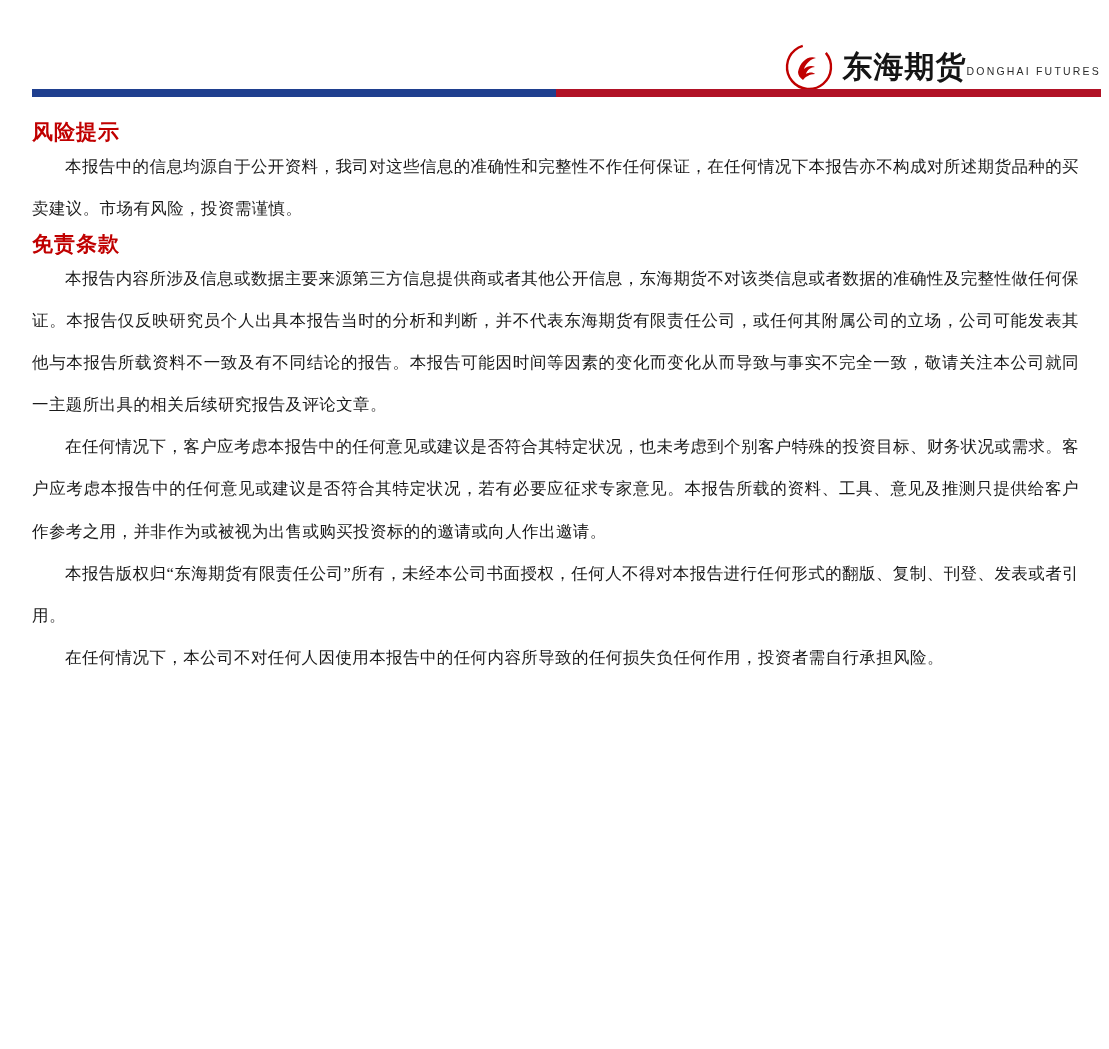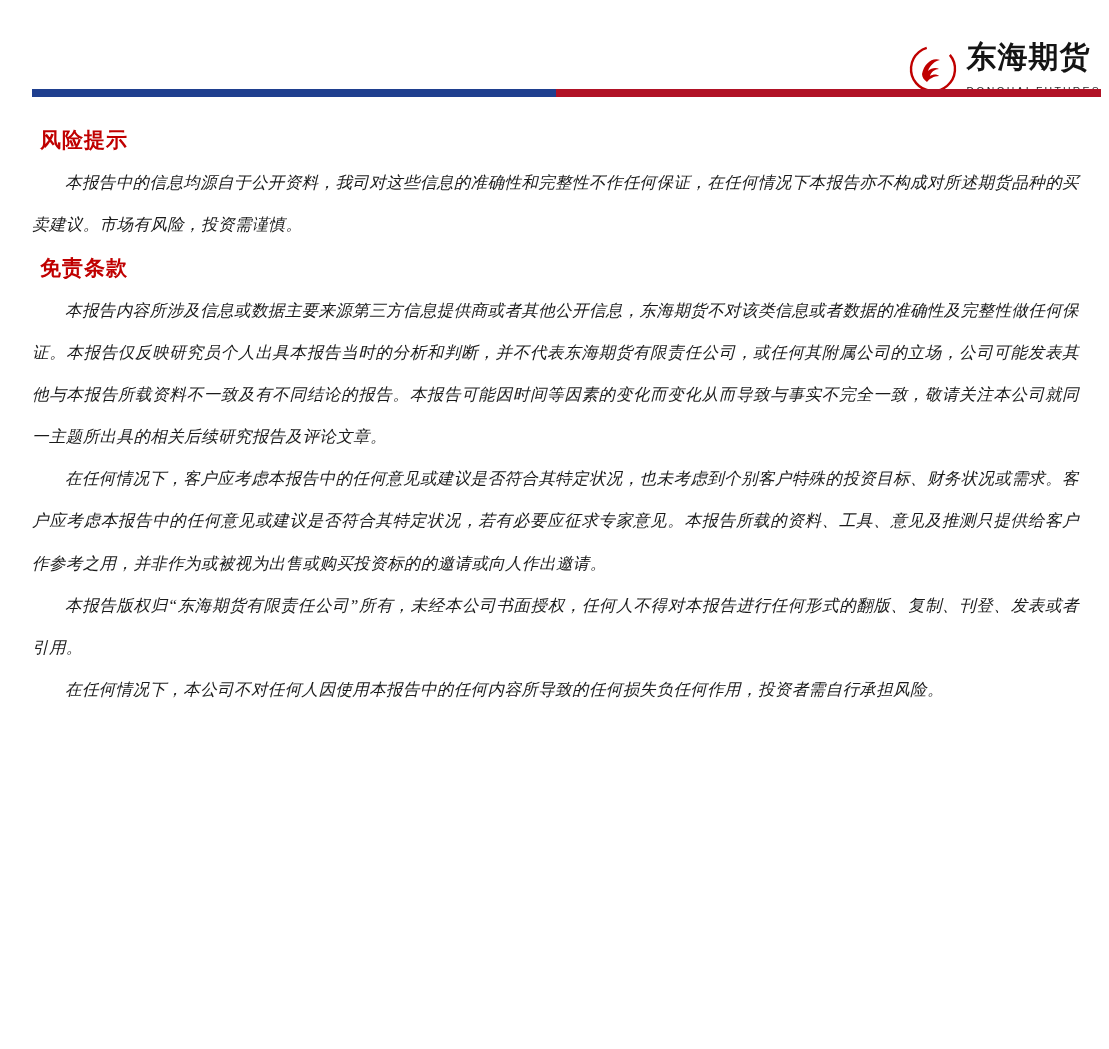--- a/index.html
+++ b/index.html
@@ -29,21 +29,20 @@
     align-items: center;
     gap: 8px;
   }
   .logo-mark {
     width: 50px;
     height: 50px;
     position: relative;
   }
   .logo-text {
     display: flex;
-    flex-direction: column;
     align-items: flex-start;
     line-height: 1;
   }
   .logo-cn {
     font-family: "Liberation Serif", "DejaVu Serif", serif;
     font-size: 30px;
     font-weight: bold;
     letter-spacing: 1px;
     color: #141414;
   }
@@ -72,36 +71,35 @@
   }
 
   
   .content {
     padding: 0 30px 0 32px;
   }
   h2.section-title {
     color: #c00000;
     font-size: 21px;
     font-weight: bold;
-    margin: 8px;
+    margin: 0;
     letter-spacing: 1px;
     font-family: "Liberation Serif", "DejaVu Serif", serif;
   }
   .s1-title { margin-top: 38px; }
   .s2-title { margin-top: 84px; }
 
   p.para {
     font-size: 16.5px;
     line-height: 2.55;
     margin: 0;
     text-align: justify;
     text-justify: inter-ideograph;
     text-indent: 2em;
     letter-spacing: 0.4px;
-    font-style: italic;
   }
   .s1-body { margin-top: 22px; }
   .s2-body-first { margin-top: 20px; }
   .s2-body { margin-top: 2px; }
 </style>
 </head>
 <body>
 
 <div class="header">
 

